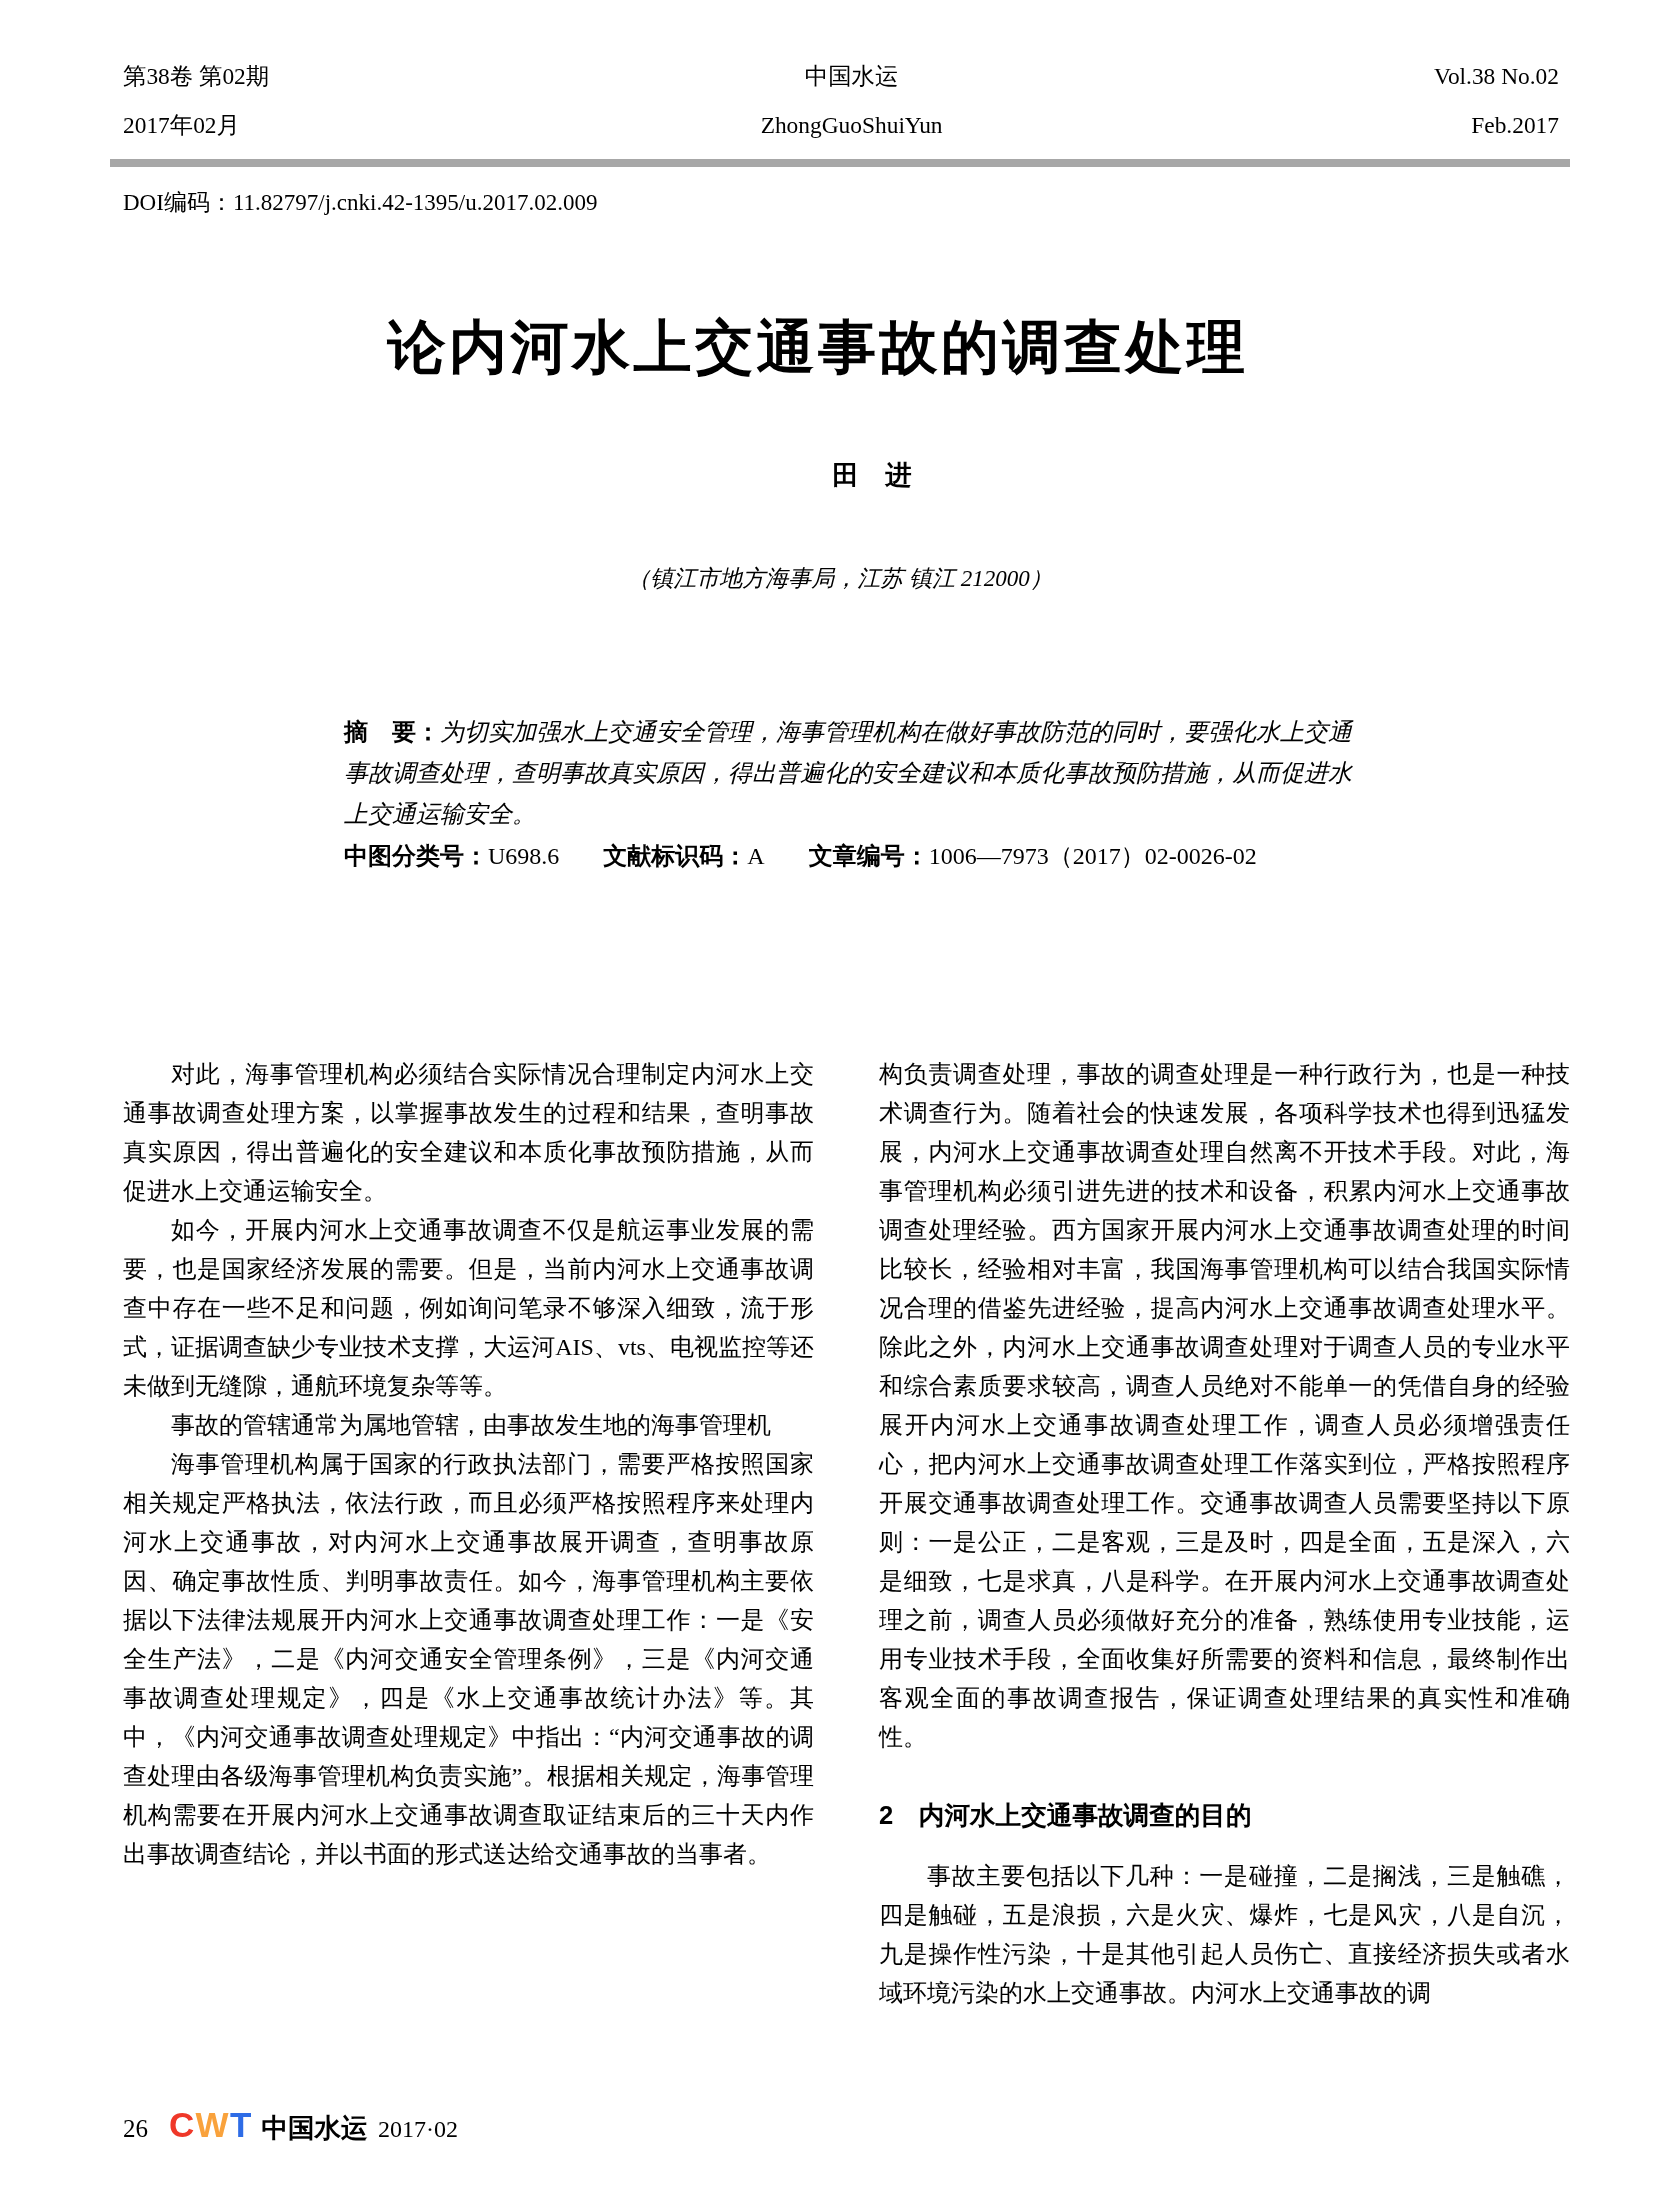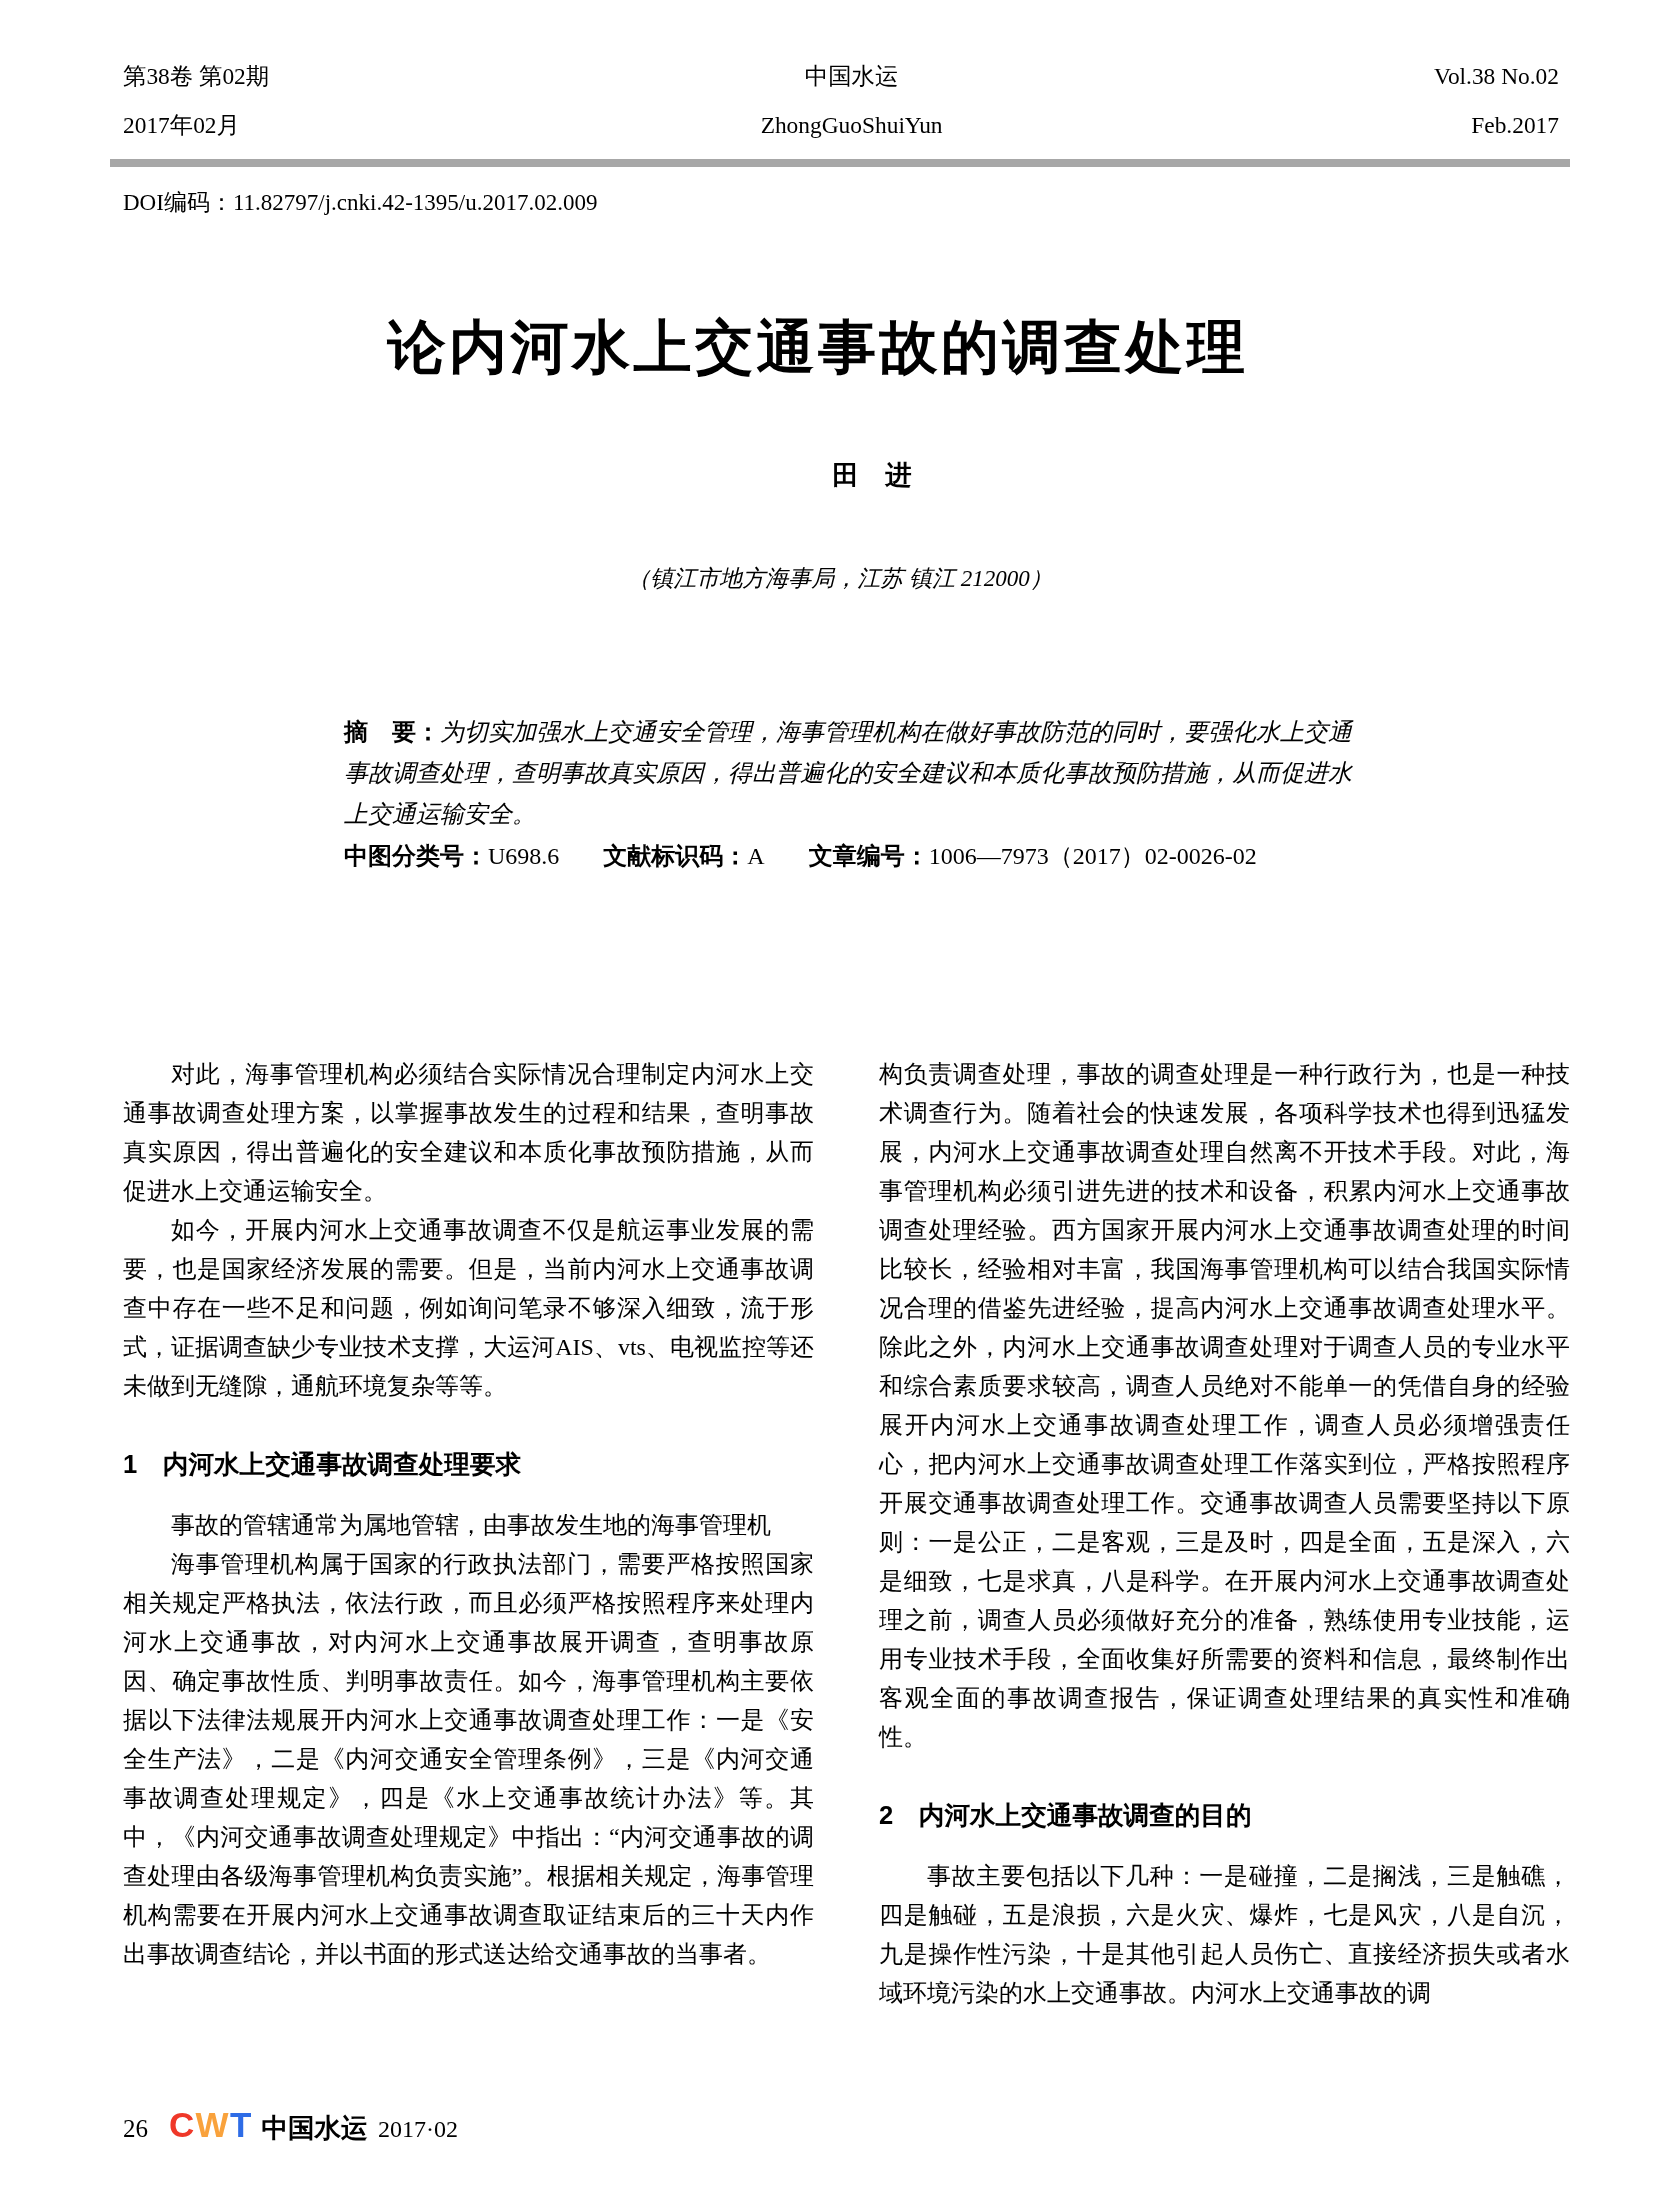--- a/index.html
+++ b/index.html
@@ -83,21 +83,20 @@
   <div class="affiliation">（镇江市地方海事局，江苏 镇江 212000）</div>
 
   <section class="meta">
     <p><span class="label">摘　要：</span><span class="kai">为切实加强水上交通安全管理，海事管理机构在做好事故防范的同时，要强化水上交通事故调查处理，查明事故真实原因，得出普遍化的安全建议和本质化事故预防措施，从而促进水上交通运输安全。</span></p>
     <p class="clc"><span class="label">中图分类号：</span><span class="sp">U698.6</span><span class="label">文献标识码：</span><span class="sp">A</span><span class="label">文章编号：</span><span>1006—7973（2017）02-0026-02</span></p>
   </section>
 
   <section class="col col-left">
     <p>对此，海事管理机构必须结合实际情况合理制定内河水上交通事故调查处理方案，以掌握事故发生的过程和结果，查明事故真实原因，得出普遍化的安全建议和本质化事故预防措施，从而促进水上交通运输安全。</p>
     <p>如今，开展内河水上交通事故调查不仅是航运事业发展的需要，也是国家经济发展的需要。但是，当前内河水上交通事故调查中存在一些不足和问题，例如询问笔录不够深入细致，流于形式，证据调查缺少专业技术支撑，大运河AIS、vts、电视监控等还未做到无缝隙，通航环境复杂等等。</p>
-    <h2 class="section">1　内河水上交通事故调查处理要求</h2>
     <p>事故的管辖通常为属地管辖，由事故发生地的海事管理机</p>
     <p>海事管理机构属于国家的行政执法部门，需要严格按照国家相关规定严格执法，依法行政，而且必须严格按照程序来处理内河水上交通事故，对内河水上交通事故展开调查，查明事故原因、确定事故性质、判明事故责任。如今，海事管理机构主要依据以下法律法规展开内河水上交通事故调查处理工作：一是《安全生产法》，二是《内河交通安全管理条例》，三是《内河交通事故调查处理规定》，四是《水上交通事故统计办法》等。其中，《内河交通事故调查处理规定》中指出：“内河交通事故的调查处理由各级海事管理机构负责实施”。根据相关规定，海事管理机构需要在开展内河水上交通事故调查取证结束后的三十天内作出事故调查结论，并以书面的形式送达给交通事故的当事者。</p>
   </section>
 
   <section class="col col-right">
     <p class="noindent">构负责调查处理，事故的调查处理是一种行政行为，也是一种技术调查行为。随着社会的快速发展，各项科学技术也得到迅猛发展，内河水上交通事故调查处理自然离不开技术手段。对此，海事管理机构必须引进先进的技术和设备，积累内河水上交通事故调查处理经验。西方国家开展内河水上交通事故调查处理的时间比较长，经验相对丰富，我国海事管理机构可以结合我国实际情况合理的借鉴先进经验，提高内河水上交通事故调查处理水平。除此之外，内河水上交通事故调查处理对于调查人员的专业水平和综合素质要求较高，调查人员绝对不能单一的凭借自身的经验展开内河水上交通事故调查处理工作，调查人员必须增强责任心，把内河水上交通事故调查处理工作落实到位，严格按照程序开展交通事故调查处理工作。交通事故调查人员需要坚持以下原则：一是公正，二是客观，三是及时，四是全面，五是深入，六是细致，七是求真，八是科学。在开展内河水上交通事故调查处理之前，调查人员必须做好充分的准备，熟练使用专业技能，运用专业技术手段，全面收集好所需要的资料和信息，最终制作出客观全面的事故调查报告，保证调查处理结果的真实性和准确性。</p>
     <h2 class="section">2　内河水上交通事故调查的目的</h2>
     <p>事故主要包括以下几种：一是碰撞，二是搁浅，三是触礁，四是触碰，五是浪损，六是火灾、爆炸，七是风灾，八是自沉，九是操作性污染，十是其他引起人员伤亡、直接经济损失或者水域环境污染的水上交通事故。内河水上交通事故的调</p>
   </section>
 

